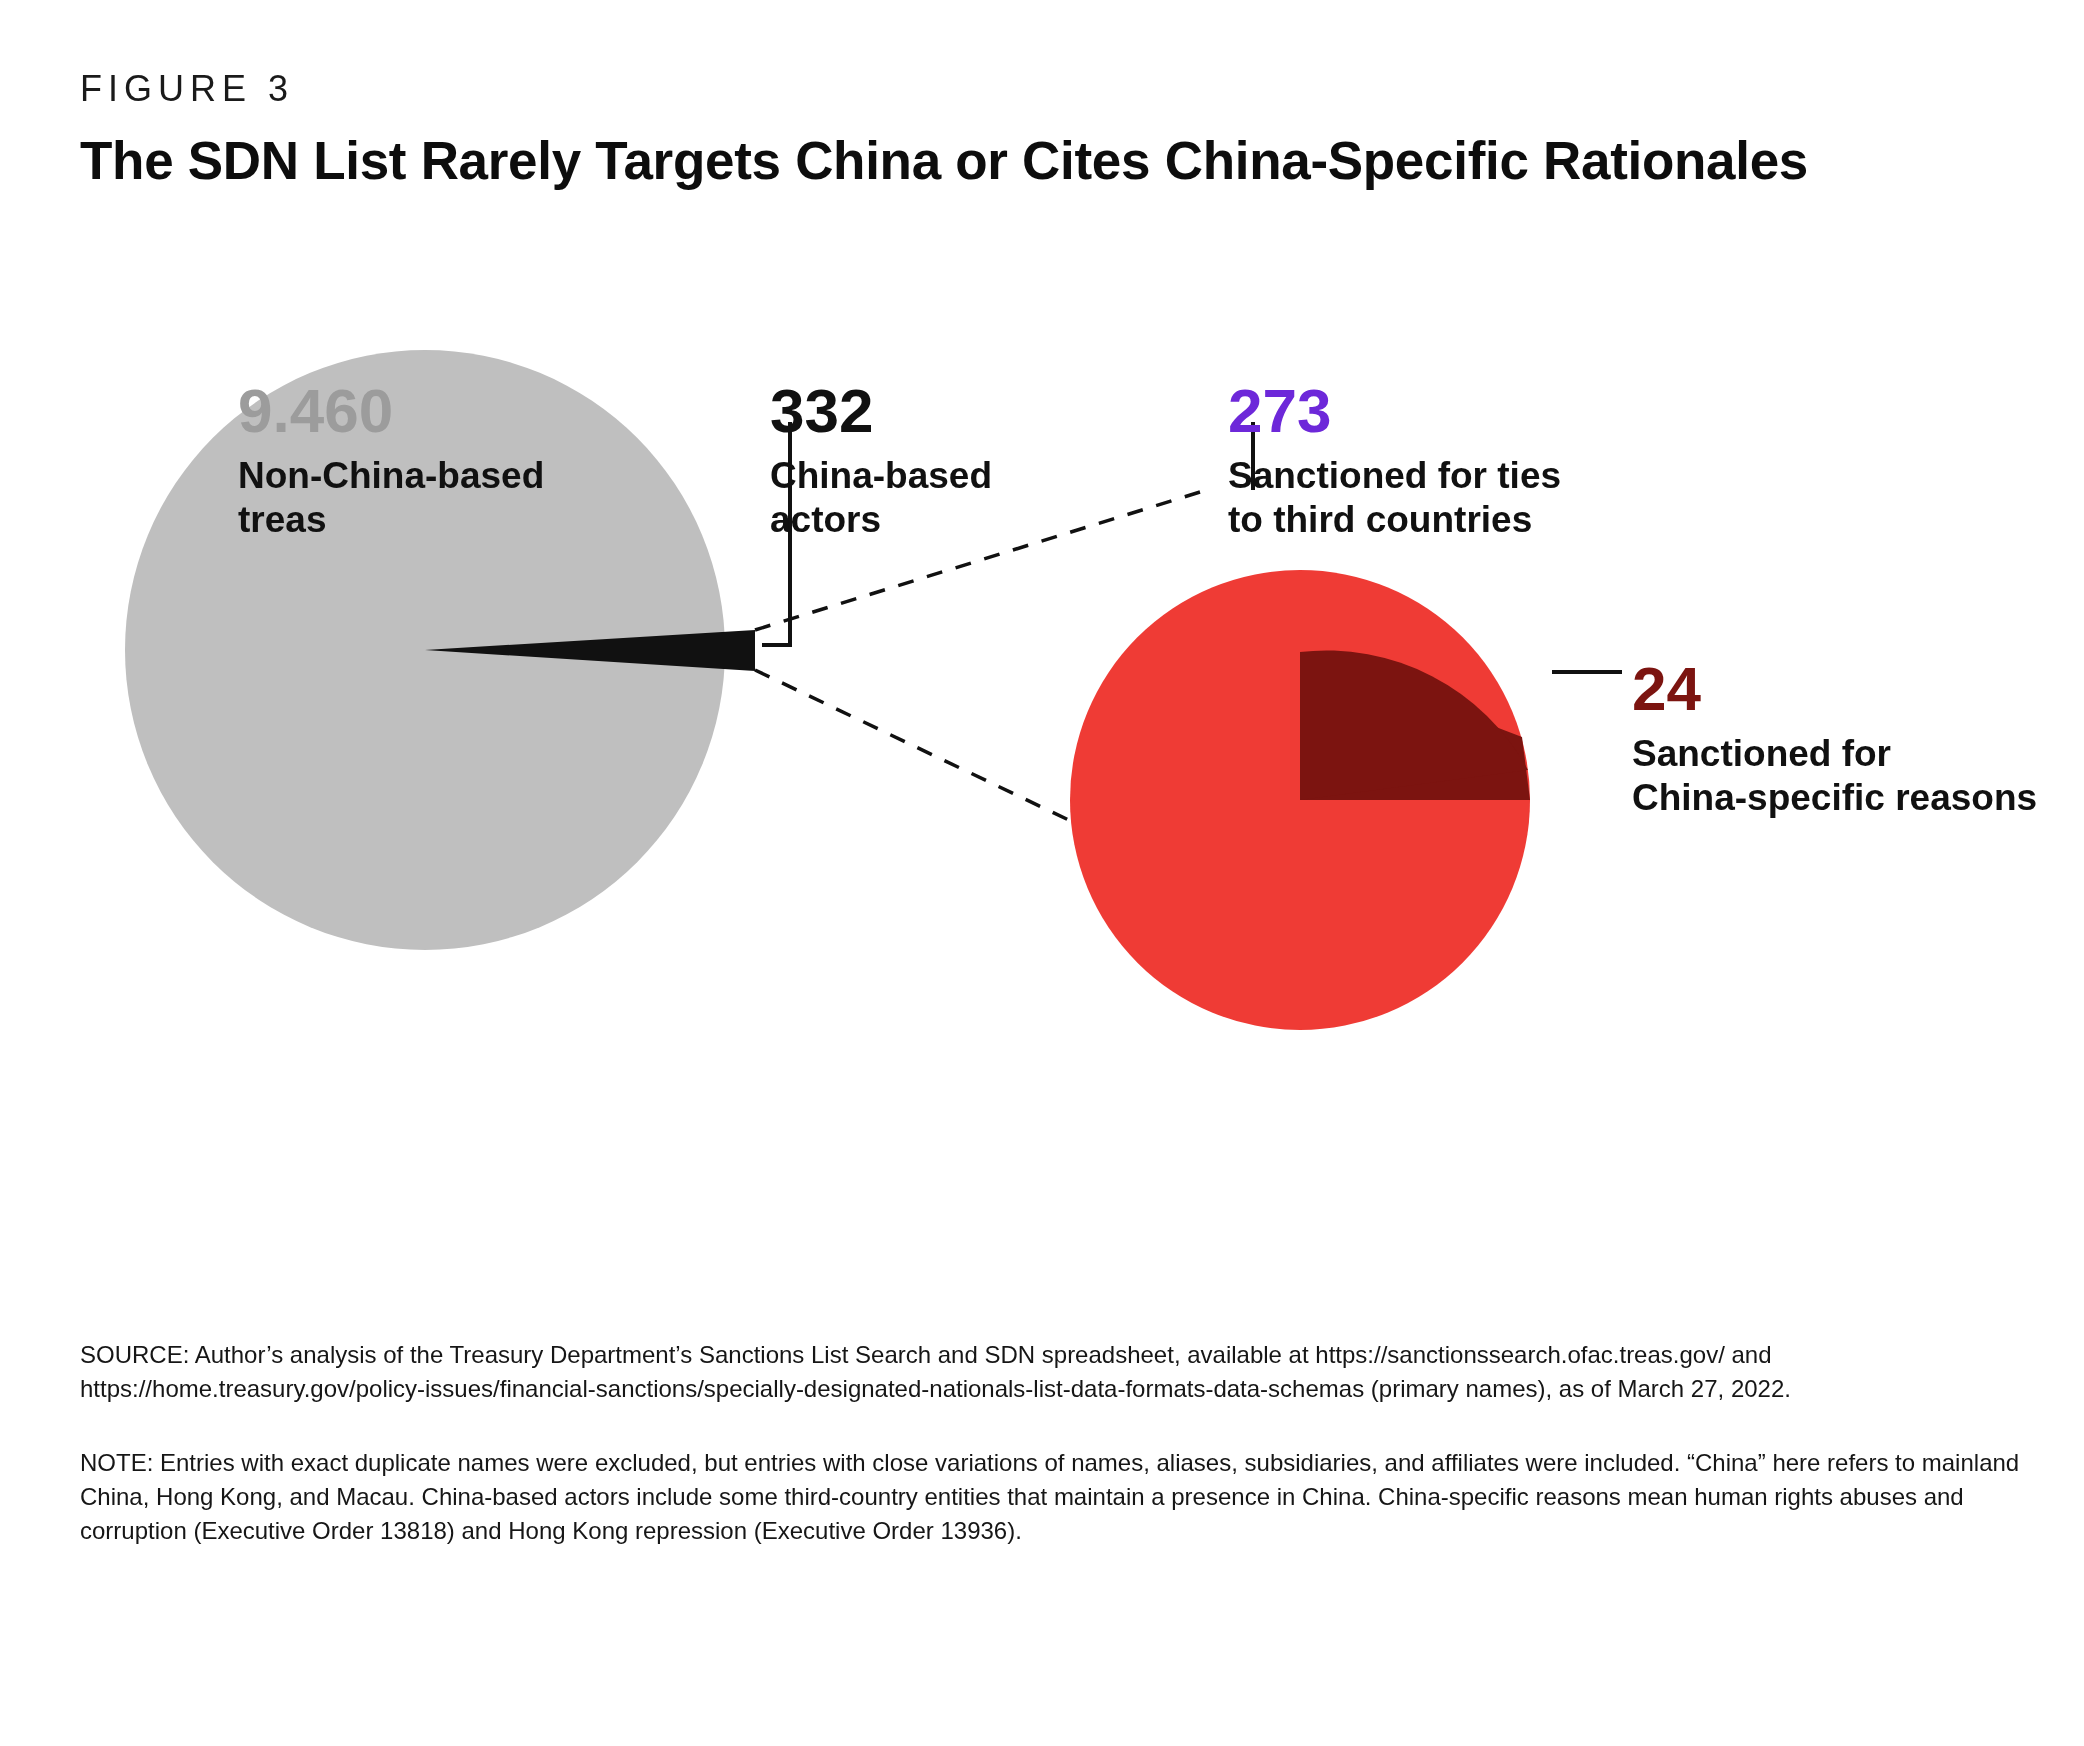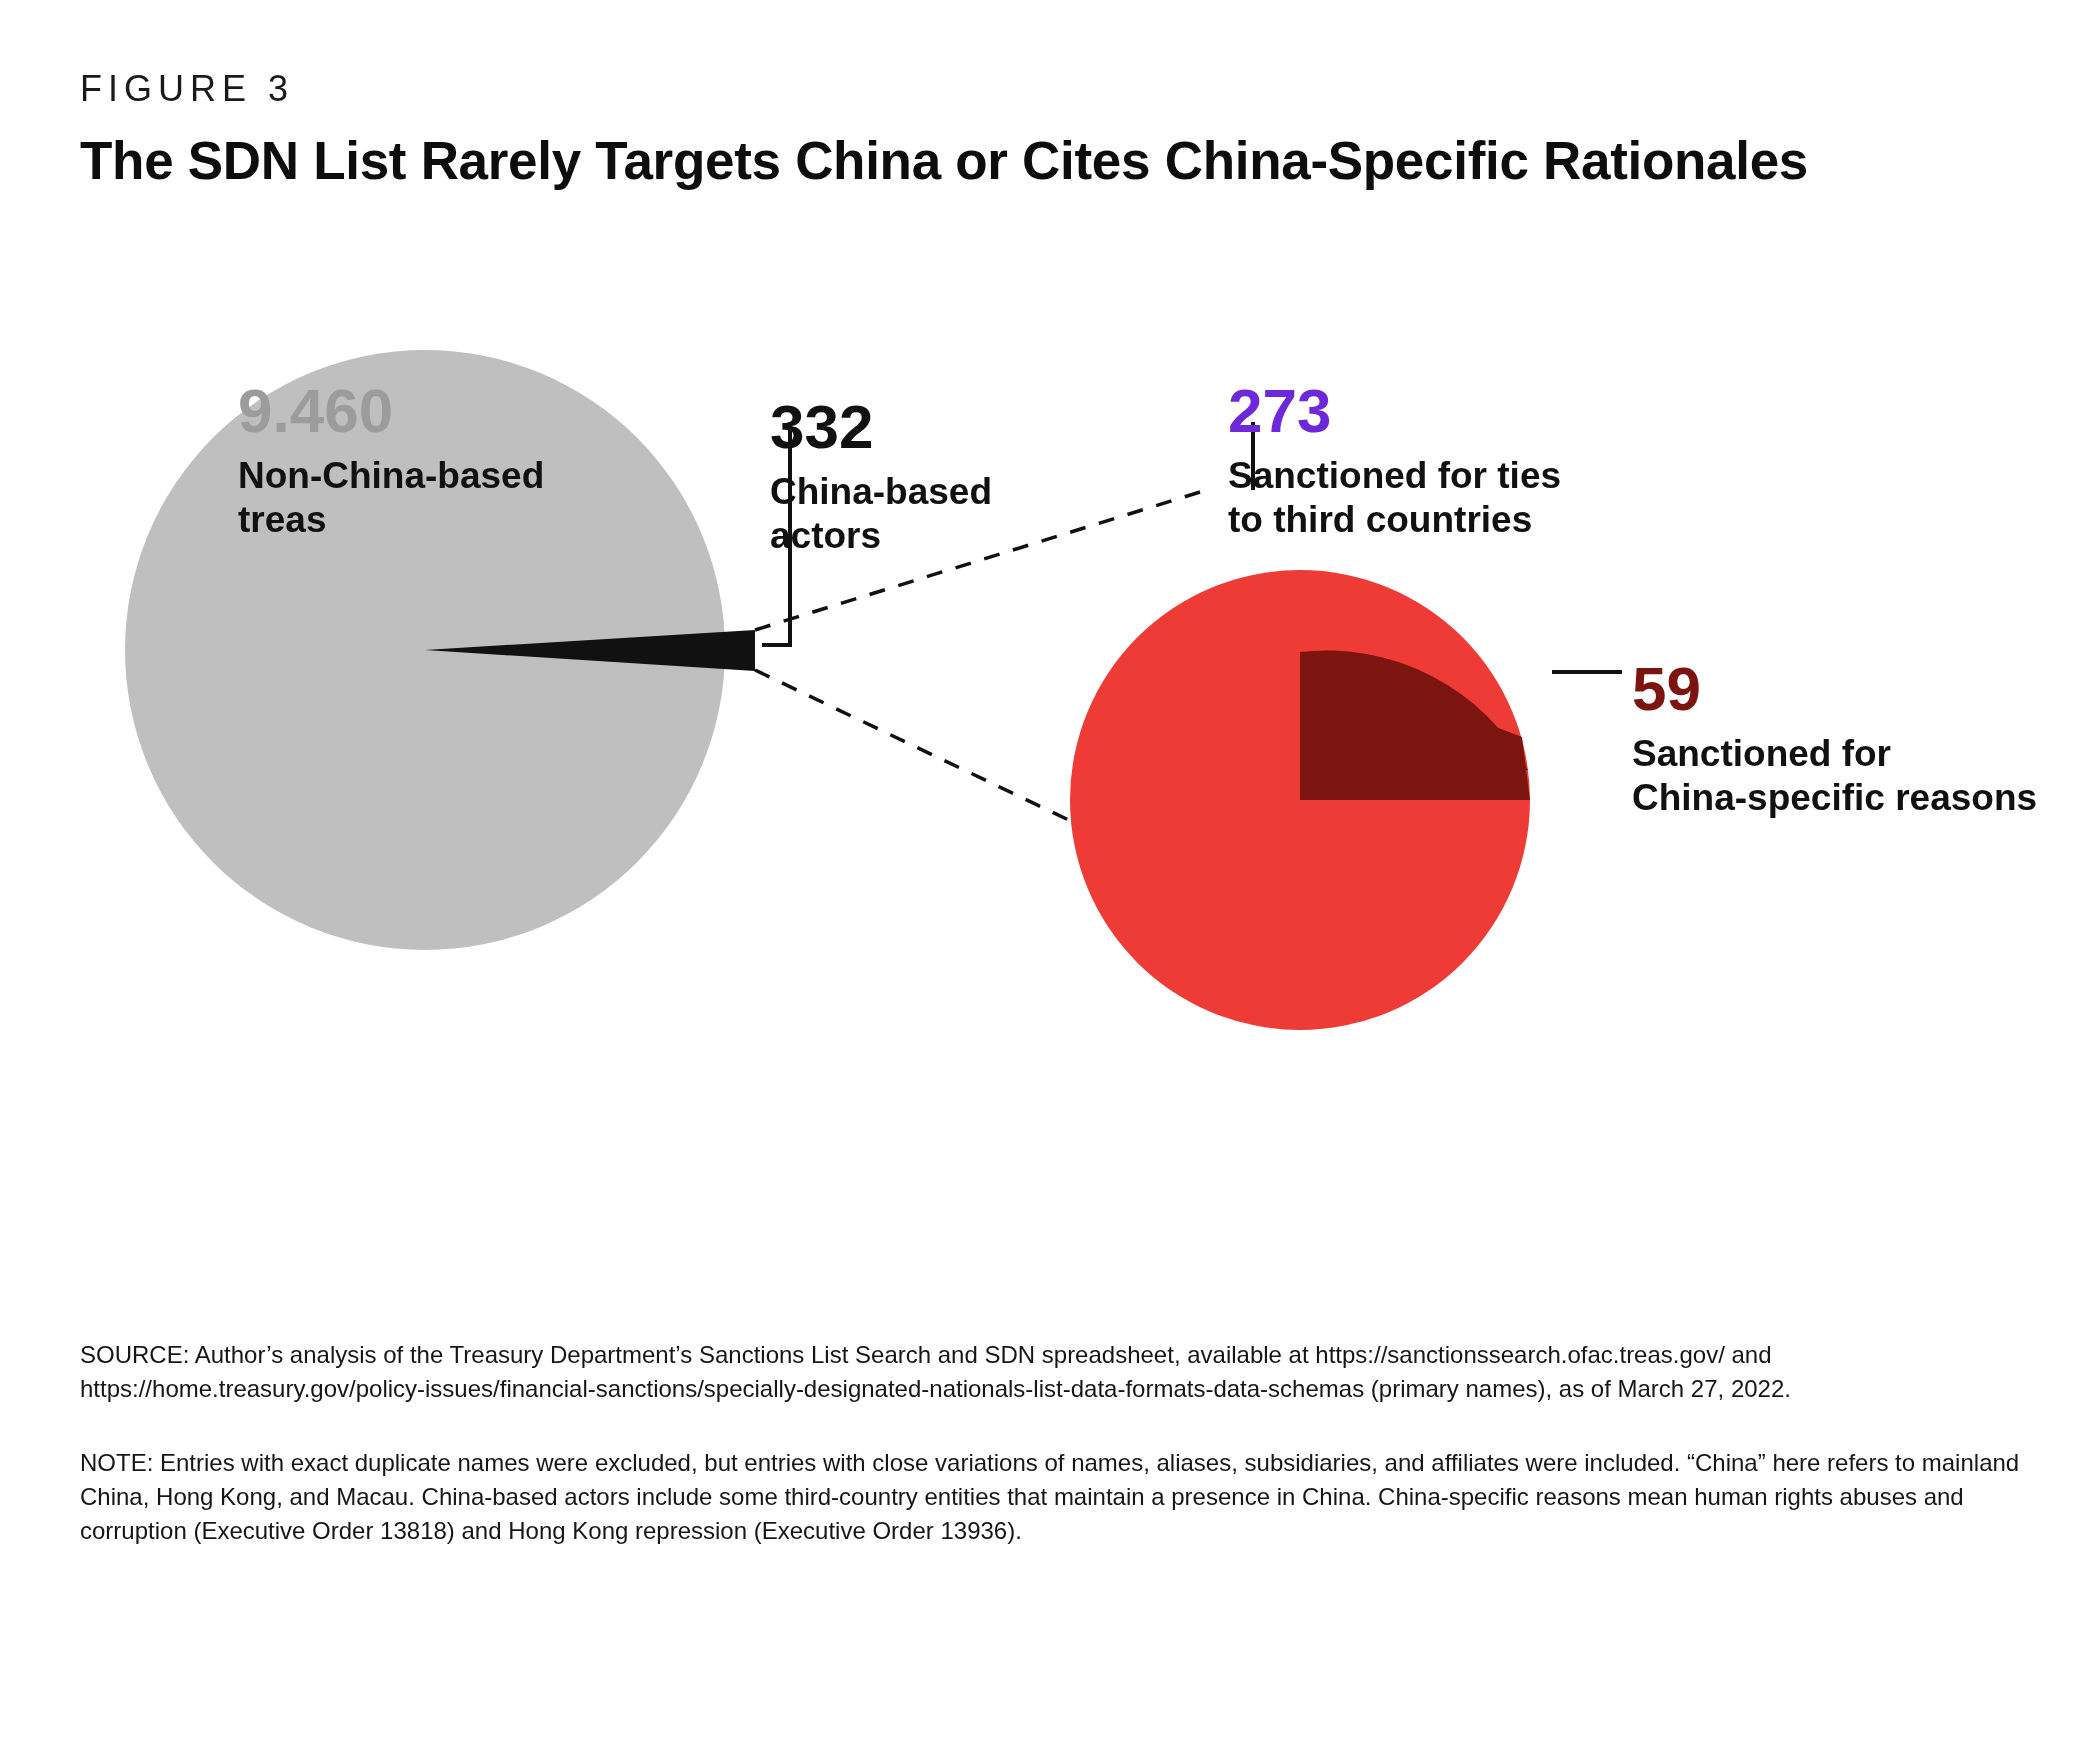--- a/index.html
+++ b/index.html
@@ -70,21 +70,21 @@
     font-size: 37px;
     font-weight: bold;
     line-height: 1.2;
     display: block;
     color: #111111;
     white-space: pre-line;
   }
   .ann-nonchina { left: 238px; top: 80px; }
   .ann-nonchina .num { color: #9c9c9c; }
   .ann-china { left: 770px; top: 80px; }
-  .ann-china .num { color: #111111; margin-top: 16px; }
+  .ann-china .num { color: #111111; }
   .ann-third { left: 1228px; top: 80px; }
   .ann-third .num { color: #6d28d9; }
   .ann-specific { left: 1632px; top: 358px; }
   .ann-specific .num { color: #7c1410; }
 
   
   .notes {
     position: absolute;
     left: 80px;
     top: 1338px;
@@ -140,21 +140,21 @@
 actors</span>
     </div>
 
     <div class="ann ann-third">
       <span class="num">273</span>
       <span class="txt">Sanctioned for ties
 to third countries</span>
     </div>
 
     <div class="ann ann-specific">
-      <span class="num">59</span>
+      <span class="num">24</span>
       <span class="txt">Sanctioned for
 China-specific reasons</span>
     </div>
   </div>
 
   <div class="notes">
     <p>SOURCE: Author’s analysis of the Treasury Department’s Sanctions List Search and SDN spreadsheet, available at https://sanctionssearch.ofac.treas.gov/ and https://home.treasury.gov/policy-issues/financial-sanctions/specially-designated-nationals-list-data-formats-data-schemas (primary names), as of March 27, 2022.</p>
     <p>NOTE: Entries with exact duplicate names were excluded, but entries with close variations of names, aliases, subsidiaries, and affiliates were included. “China” here refers to mainland China, Hong Kong, and Macau. China-based actors include some third-country entities that maintain a presence in China. China-specific reasons mean human rights abuses and corruption (Executive Order 13818) and Hong Kong repression (Executive Order 13936).</p>
   </div>
 

